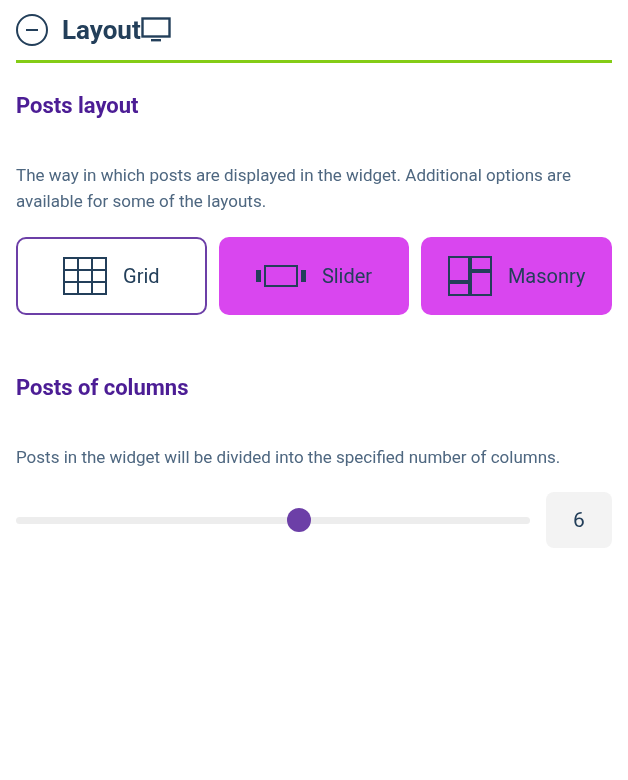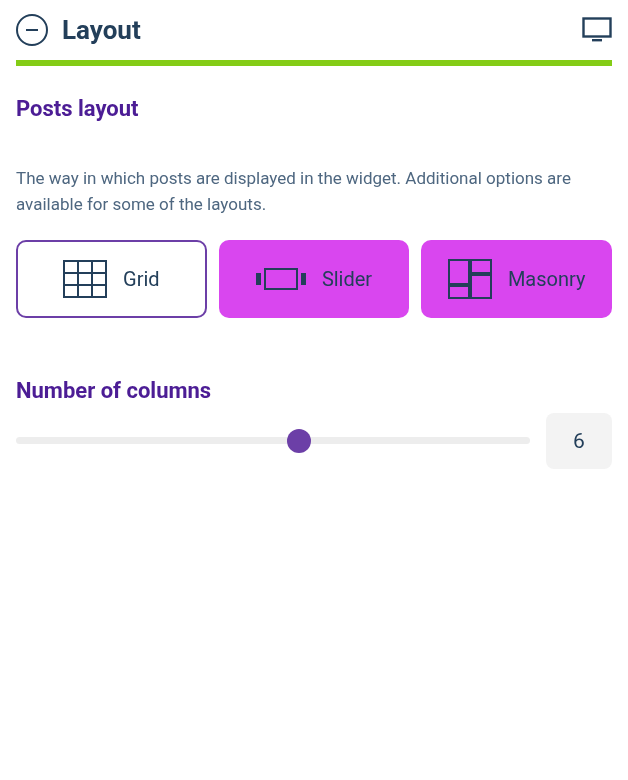--- a/index.html
+++ b/index.html
@@ -7,23 +7,22 @@
       font-family: -apple-system, BlinkMacSystemFont, "Segoe UI", Roboto,
         Helvetica, Arial, sans-serif;
       width: 628px;
       background: #fff;
       color: #233f5a;
       padding: 6px 16px 30px 16px;
     }
     .header {
       display: flex;
       align-items: center;
-      justify-content: space-between;
       padding: 8px 0 14px 0;
-      border-bottom: 6px solid #84cc16;
+      border-bottom: 3px solid #84cc16;
     }
     .header-left {
       display: flex;
       align-items: center;
       gap: 14px;
     }
     .collapse-btn {
       width: 32px; height: 32px;
       border: 2px solid #233f5a;
       border-radius: 50%;
@@ -177,21 +176,22 @@
           <rect x="23" y="1" width="20" height="13" fill="none" stroke="#233f5a" stroke-width="2"></rect>
           <rect x="23" y="16" width="20" height="23" fill="none" stroke="#233f5a" stroke-width="2"></rect>
         </svg>
       </span>
       <span>Masonry</span>
     </div>
   </div>
 </div>
 
 <div class="section sect-spacer">
-  <div class="section-title">Number of columns</div>
+  <div class="section-title">Posts of columns</div>
+  <div class="section-desc">Posts in the widget will be divided into the specified number of columns.</div>
   <div class="slider-row">
     <div class="slider-track">
       <div class="slider-thumb" style="left:55%;"></div>
     </div>
     <div class="value-box">6</div>
   </div>
 </div>
 
 <div class="section sect-spacer">
 </div>

